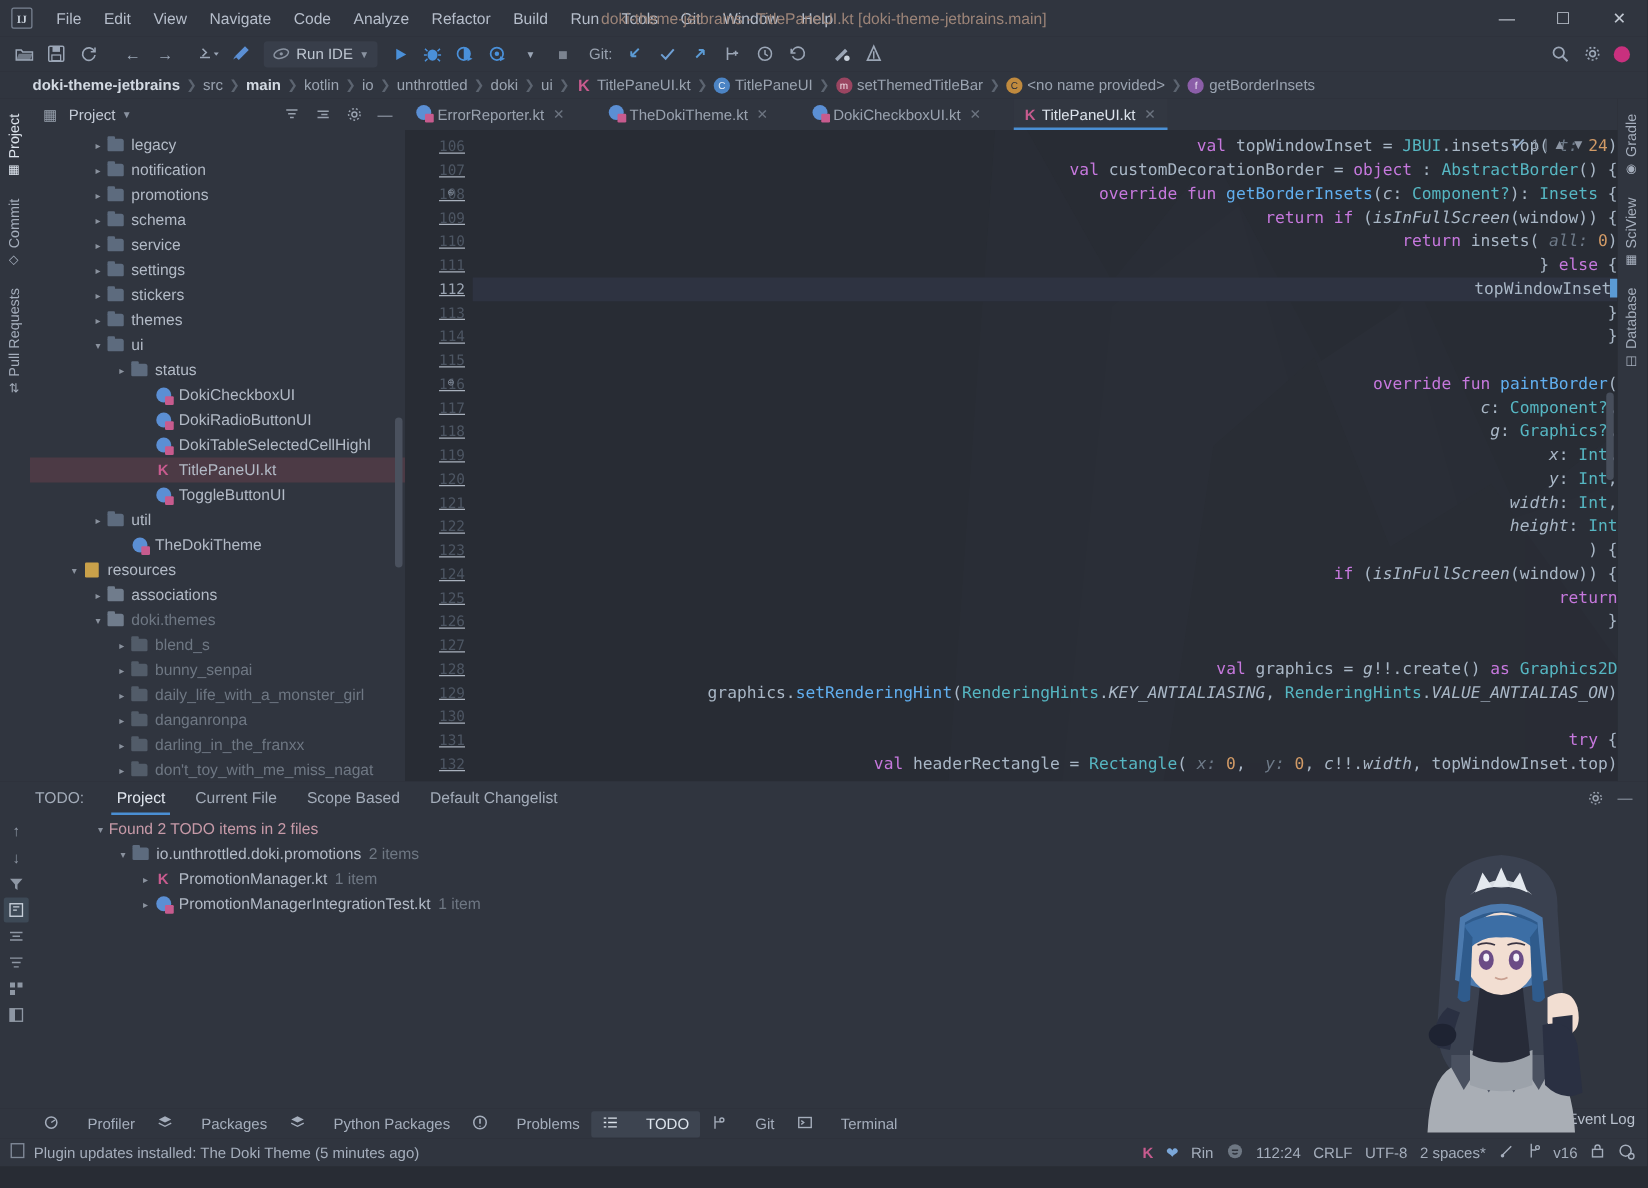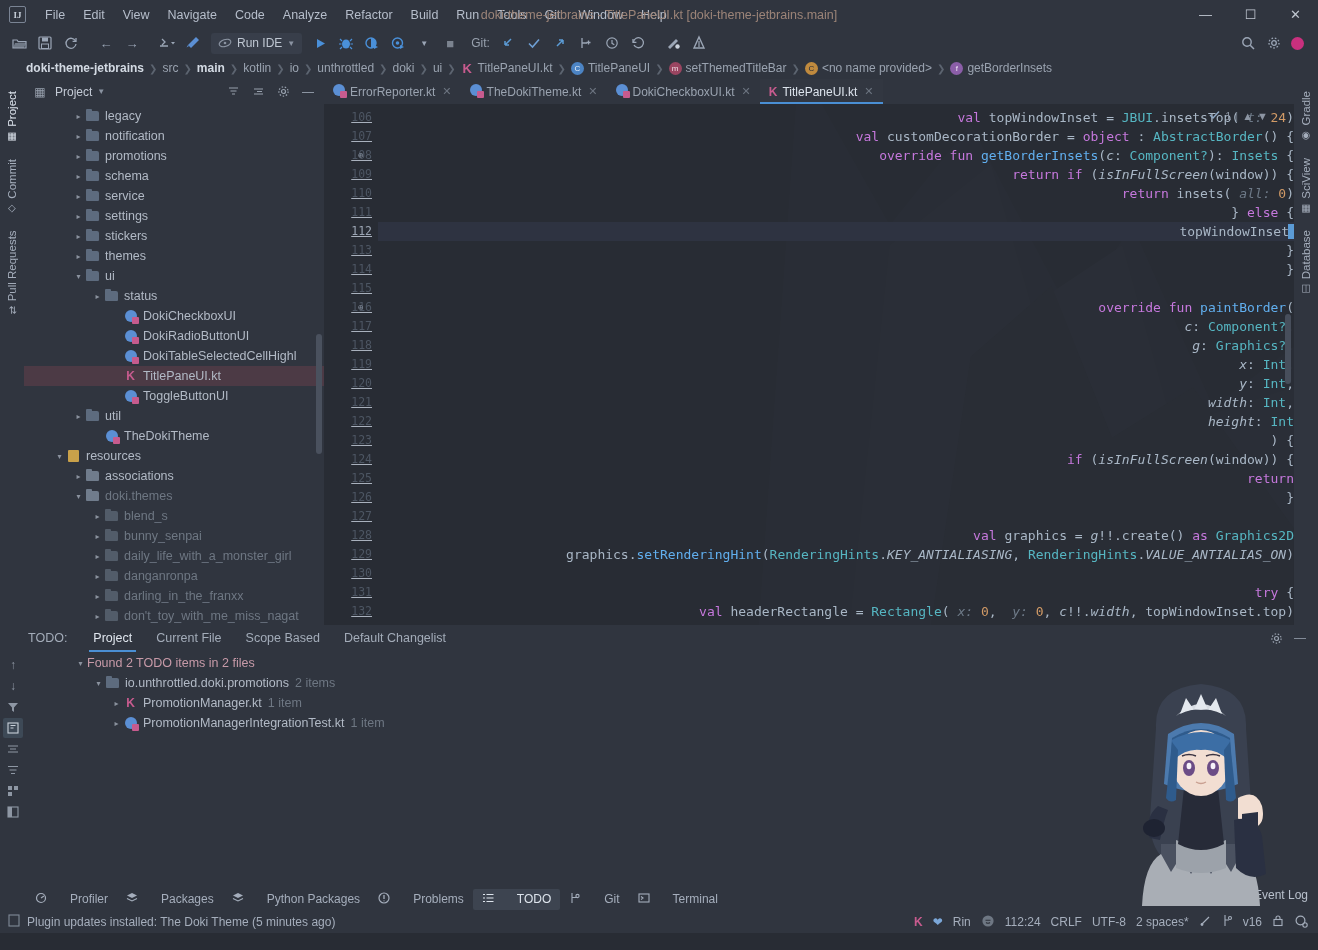--- a/index.html
+++ b/index.html
@@ -159,21 +159,21 @@
   .res-ico {
     width: 11px; height: 12px; background: #C9A14A; border-radius: 1px;
   }
   .proj-scrollbar {
     position: absolute; right: 2px; top: 255px;
     width: 6px; height: 120px; background: #4A515E; border-radius: 3px;
   }
 
   
   .editorwrap { flex: 1; display: flex; flex-direction: column; min-width: 0; background: #282C34; }
-  .tabsrow { height: 25px; background: #30353F; display: flex; align-items: stretch; }
+  .tabsrow { height: 25px; background: #30353F; display: flex; align-items: stretch; gap: 17px; }
   .etab {
     display: flex; align-items: center; gap: 5px; padding: 0 9px;
     font-size: 12px; color: #9AA3B0; position: relative; white-space: nowrap;
   }
   .etab.active { background: #323741; color: #DCE3EC; }
   .etab.active:after {
     content:""; position: absolute; bottom: 0; left: 0; right: 0;
     height: 2px; background: #4A8FD4;
   }
   .etab .x { font-size: 11px; color: #6C7480; margin-left: 2px; }

